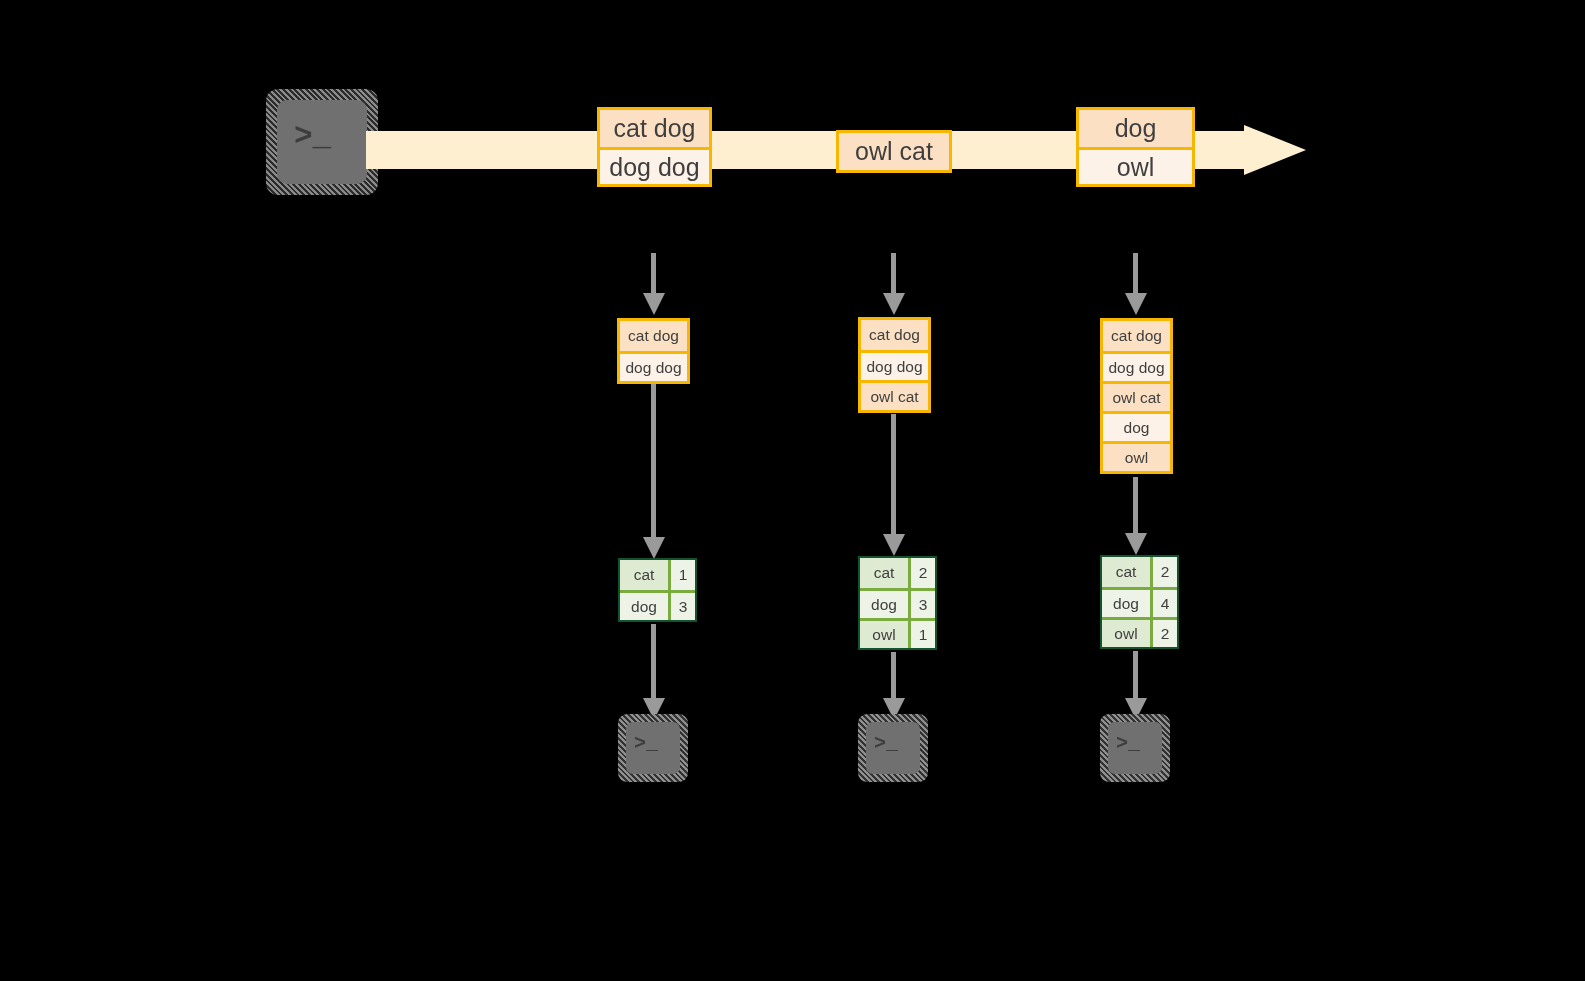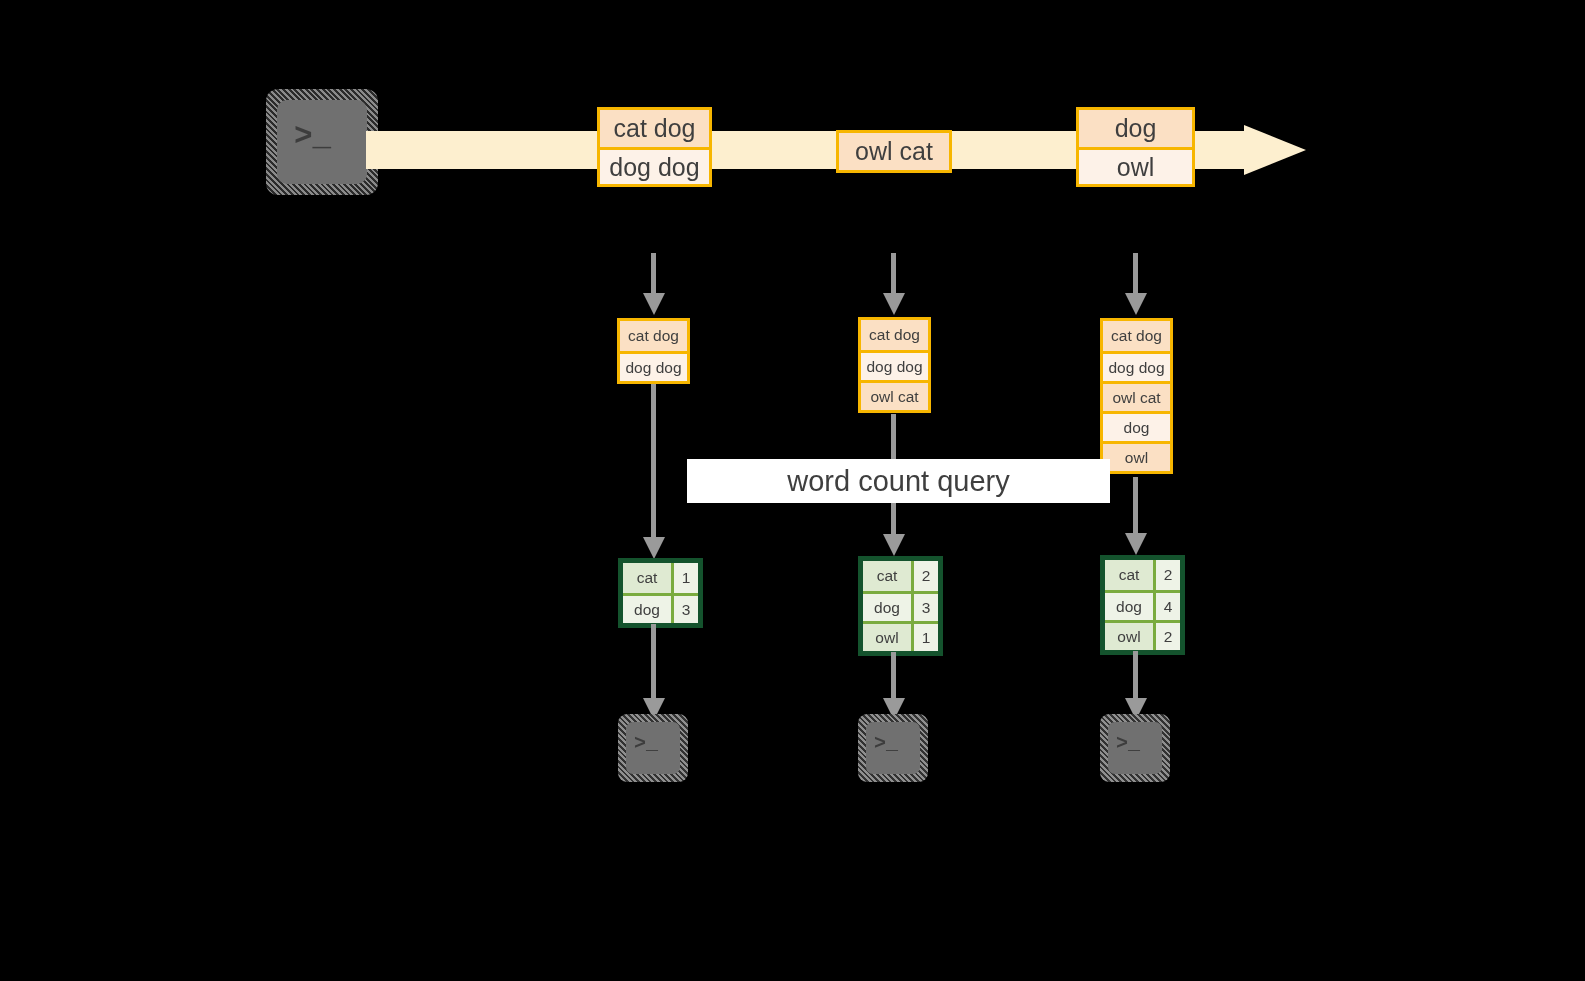--- a/index.html
+++ b/index.html
@@ -42,21 +42,21 @@
   .obox .row.pale{background:#fdf2e8;}
   .obox .row + .row{border-top:3px solid #f7b600;}
 
   
   .obox.big .row{height:37px;font-size:25px;}
 
   
   .obox.mini .row{height:30px;font-size:15.5px;}
 
   
-  .gtab{position:absolute;box-sizing:border-box;border:5px solid #14532d;
+  .gtab{position:absolute;box-sizing:border-box;border:2px solid #14532d;
         background:#e5e5e5;}
   .gtab .grow{display:flex;box-sizing:border-box;height:30px;}
   .gtab .grow + .grow{border-top:3px solid #7aab3f;}
   .gtab .gc{box-sizing:border-box;display:flex;align-items:center;
         justify-content:center;color:#3f3f3f;font-size:15.5px;white-space:nowrap;}
   .gtab .gc.k{width:48px;background:#dfead2;}
   .gtab .gc.v{width:27px;background:#eef3e7;border-left:3px solid #7aab3f;}
   .gtab .grow.light .gc.k{background:#eef3e7;}
 
   
@@ -219,15 +219,14 @@
     <div class="stem" style="height:47px;"></div>
     <div class="tip" style="top:47px;"></div>
   </div>
 
   <div class="term small" style="left:1100px;top:714px;">
     <div class="hatch"></div>
     <div class="inner"></div>
     <div class="prompt">&gt;_</div>
   </div>
 
-  <div class="qlabel" style="left:687px;top:459px;width:423px;height:44px;font-size:29px;">word count query</div>
 
 </div>
 
 </body></html>

